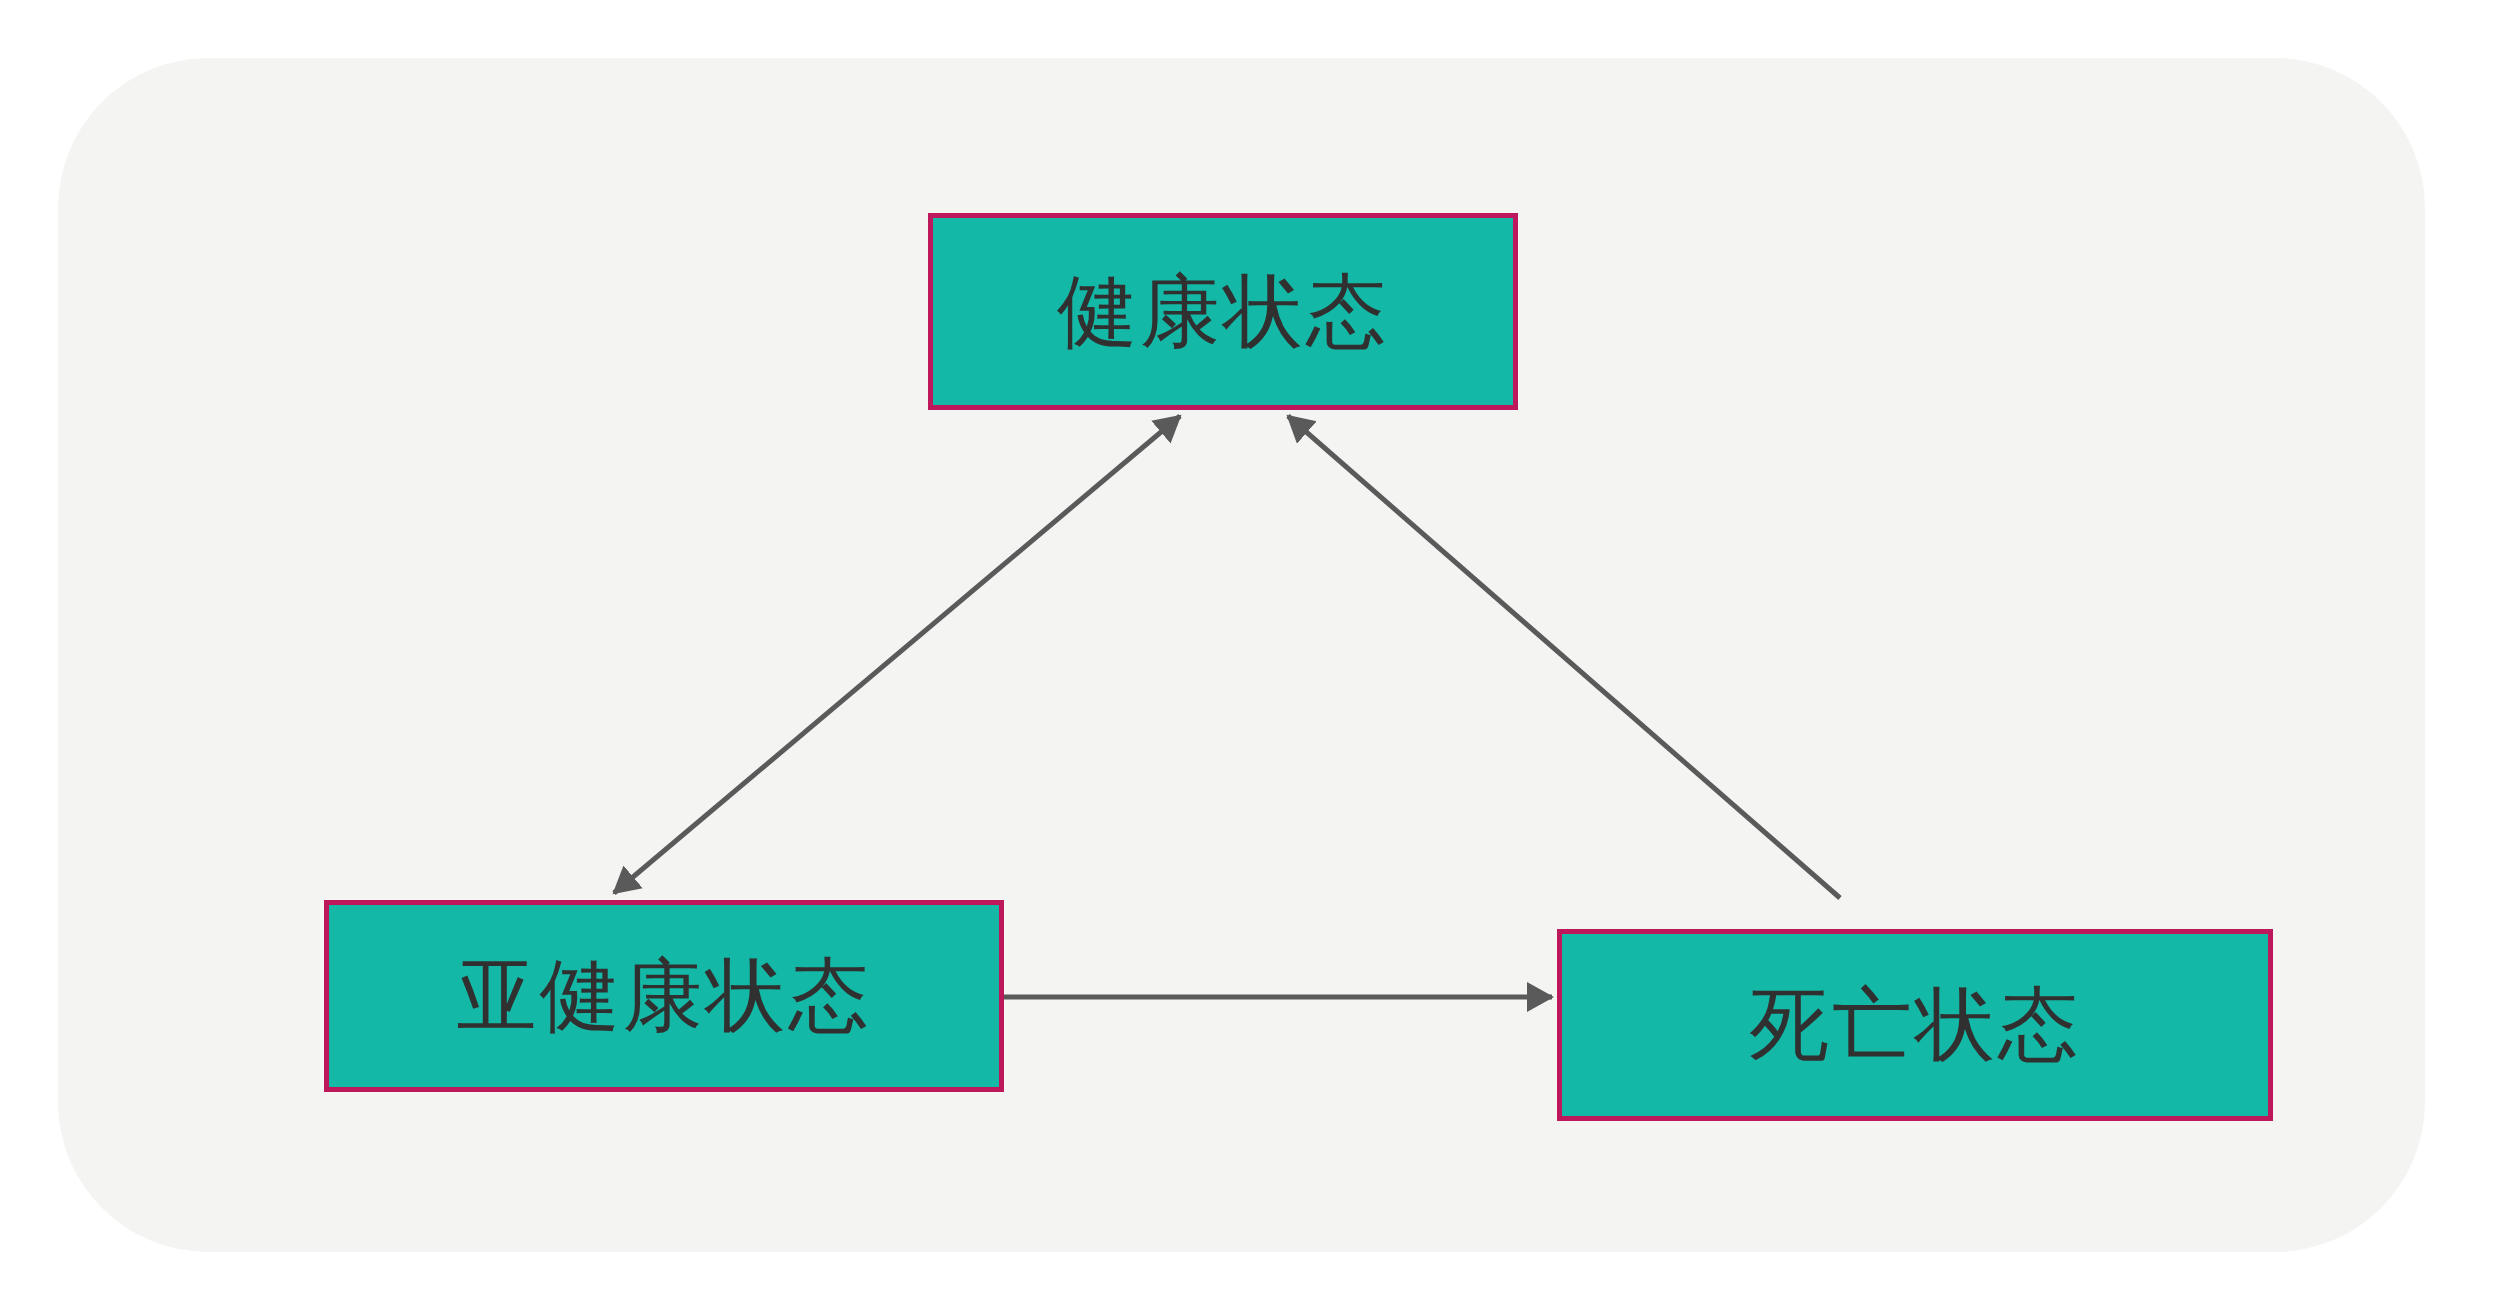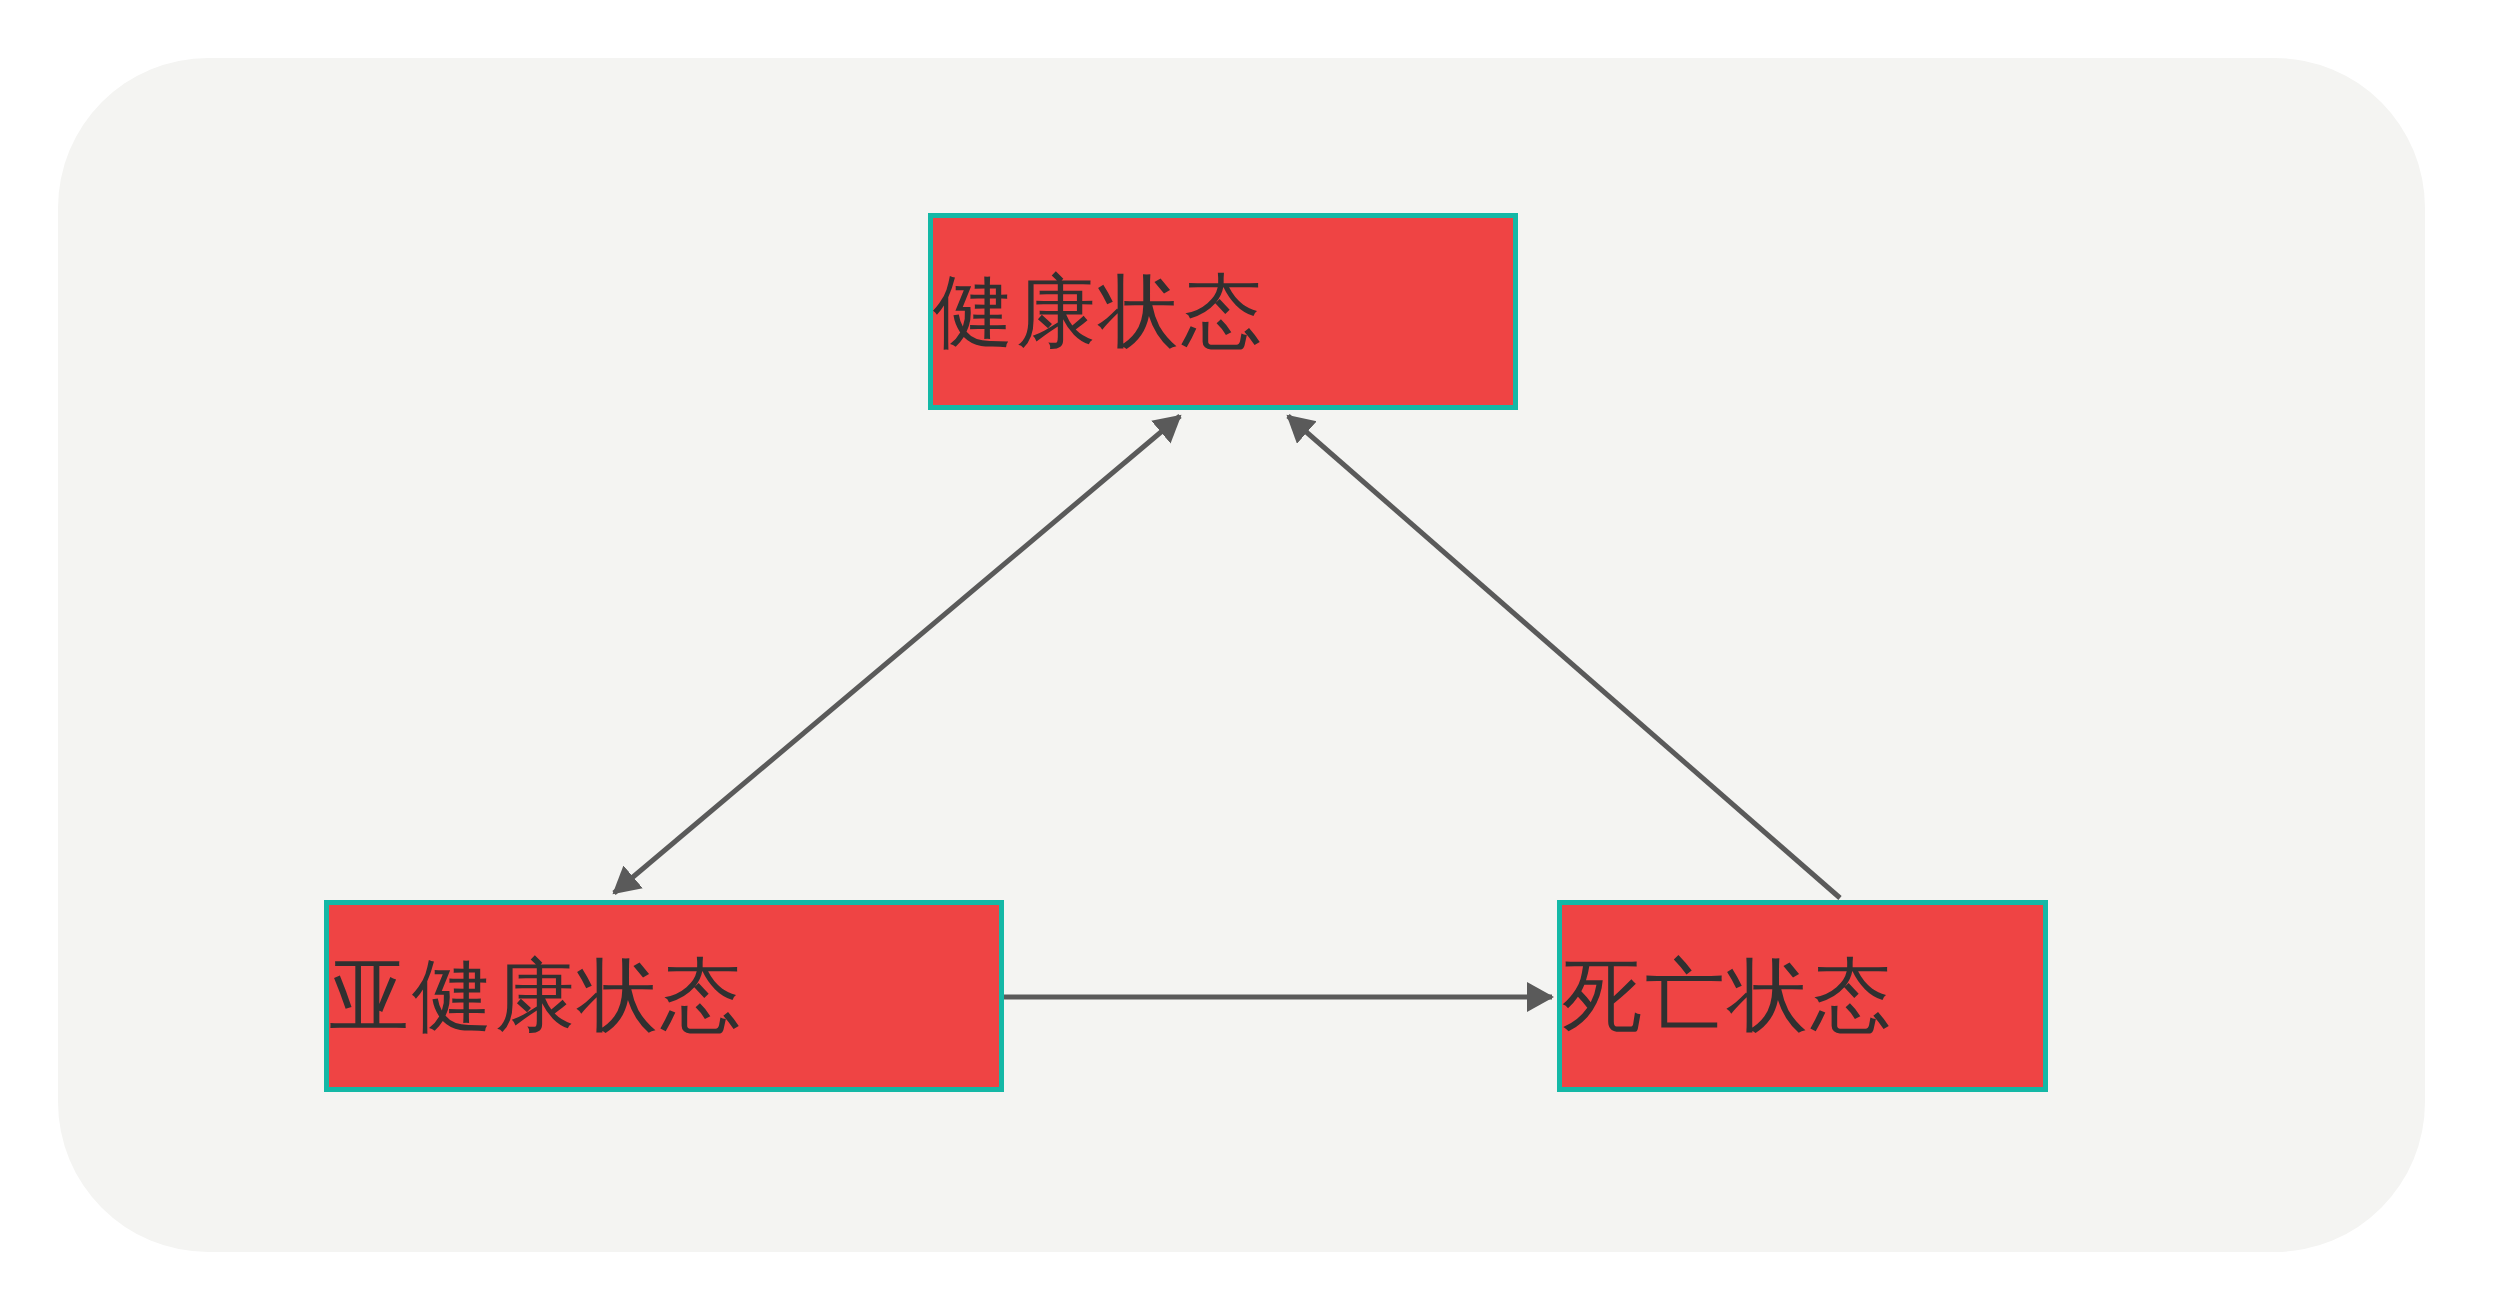--- a/index.html
+++ b/index.html
@@ -30,24 +30,25 @@
     position: absolute;
     left: 0;
     top: 0;
     width: 2509px;
     height: 1291px;
     pointer-events: none;
   }
   .node {
     position: absolute;
     box-sizing: border-box;
-    background: #ef4444;
-    border: 5px solid #14b8a6;
+    background: #14b8a6;
+    border: 5px solid #be185d;
     display: flex;
     align-items: center;
+    justify-content: center;
   }
   .node-label {
     color: #303030;
     font-size: 80px;
     font-weight: 400;
     letter-spacing: 3px;
     line-height: 1;
     white-space: nowrap;
   }
   .node-health {
@@ -57,22 +58,22 @@
     height: 197px;
   }
   .node-subhealth {
     left: 324px;
     top: 900px;
     width: 680px;
     height: 192px;
   }
   .node-death {
     left: 1557px;
-    top: 900px;
-    width: 491px;
+    top: 929px;
+    width: 716px;
     height: 192px;
   }
 </style>
 </head>
 <body>
 
 <div class="page">
 
   <div class="canvas"></div>
 

